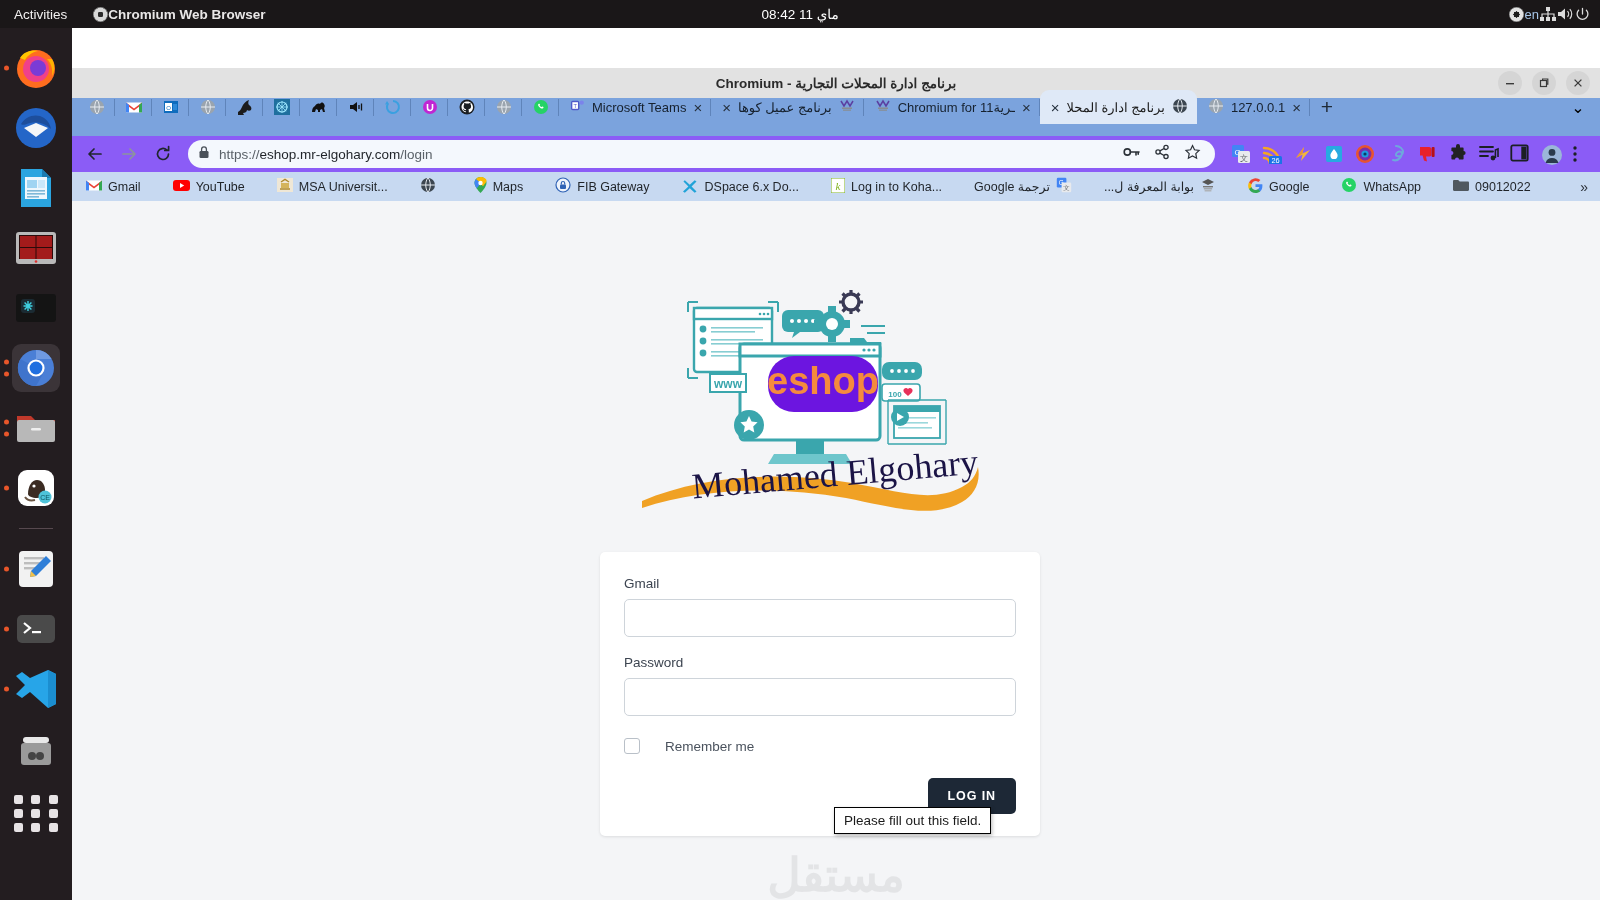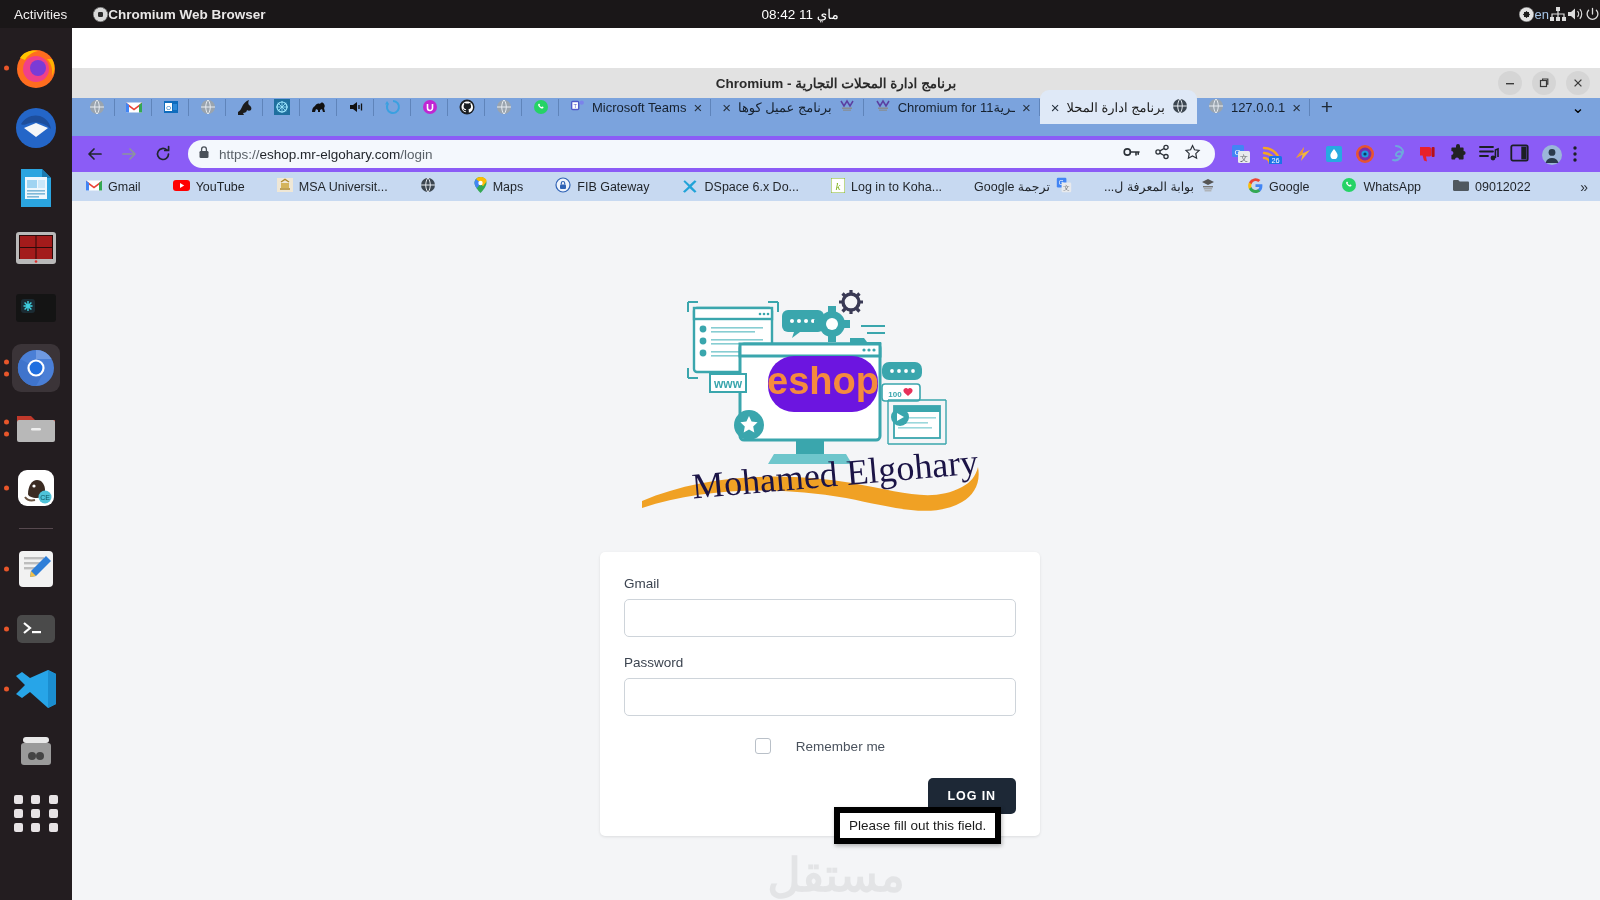--- a/index.html
+++ b/index.html
@@ -22,21 +22,21 @@
   .app-dot {
     width: 15px; height: 15px; border-radius: 50%;
     background: radial-gradient(circle at 50% 50%, #2b2b2b 0 26%, #d8d8d8 28% 60%, #8e8e8e 62% 100%);
     display:inline-block;
   }
   .topbar .clock {
     position: absolute; left: 50%; transform: translateX(-50%);
     font-size: 13.5px; color: #ffffff; direction: rtl;
   }
   .topbar .tray {
-    position: absolute; right: 0; display: flex; align-items: center; gap: 1px;
+    position: absolute; right: 10px; display: flex; align-items: center; gap: 1px;
   }
   .tray .rec {
     width: 15px; height: 15px; border-radius: 50%;
     background: radial-gradient(circle at 50% 50%, #1c1c1c 0 28%, #e2e2e2 30% 62%, #9a9a9a 64% 100%);
   }
   .tray .lang { color: #a7c6e8; font-size: 13px; }
   .tray svg { display: block; }
 
   
   .dock {
@@ -148,32 +148,32 @@
   .card {
     position: absolute; left: 528px; top: 351px; width: 440px;
     background: #fff; border-radius: 5px; padding: 24px 24px 22px 24px;
     box-shadow: 0 1px 3px rgba(0,0,0,.10);
   }
   .flabel { font-size: 13.5px; color: #3c4450; margin-bottom: 8px; }
   .finput {
     width: 100%; height: 38px; border: 1px solid #ced4da; border-radius: 5px;
     background: #fff; margin-bottom: 18px;
   }
-  .checkrow { display: flex; align-items: center; gap: 25px; margin-top: 4px; justify-content: center; }
+  .checkrow { display: flex; align-items: center; gap: 25px; margin-top: 4px; }
   .cbox { width: 16px; height: 16px; border: 1px solid #b9c0c8; border-radius: 3px; background: #fff; }
   .crow-label { font-size: 13.5px; color: #4a525d; }
   .btnrow { display: flex; justify-content: flex-end; margin-top: 24px; }
   .loginbtn {
     background: #1d2836; color: #fff; border: none; border-radius: 5px;
     padding: 11px 20px; font-size: 12.5px; letter-spacing: .9px; font-weight: 700;
     font-family: "Liberation Sans", sans-serif;
   }
   .tooltip {
     position: absolute; left: 762px; top: 606px;
-    background: #fff; border: 6px solid #000000; color: #1b1b1b;
+    background: #fff; border: 1px solid #000000; color: #1b1b1b;
     font-size: 13.5px; padding: 5px 9px;
     box-shadow: 1px 2px 4px rgba(0,0,0,.28);
   }
   .watermark {
     position: absolute; left: 50%; transform: translateX(-50%); bottom: 2px;
     text-align: center; color: #e3e4e6; user-select: none;
   }
   .watermark .wm-ar { font-size: 46px; font-weight: 700; direction: rtl; letter-spacing: -1px; }
   .watermark .wm-en { font-size: 35px; font-weight: 700; letter-spacing: .5px; margin-top: -4px; }
 </style>

